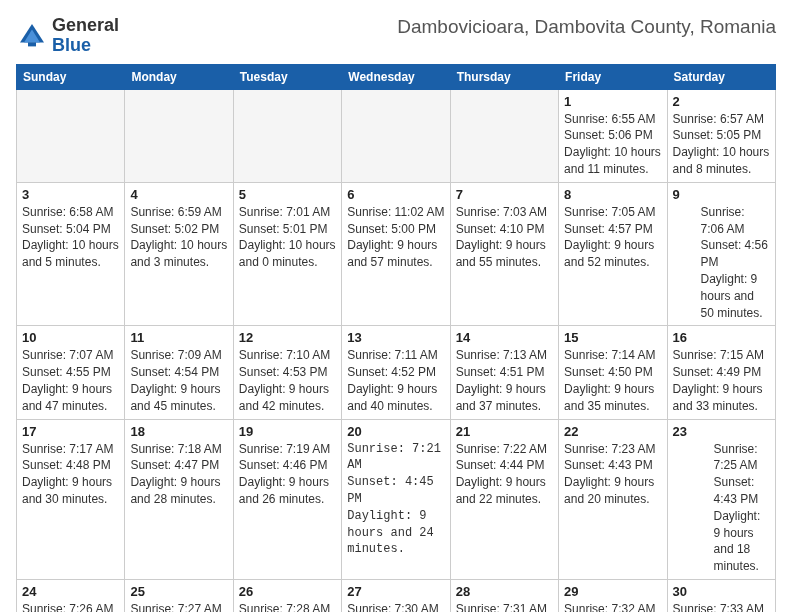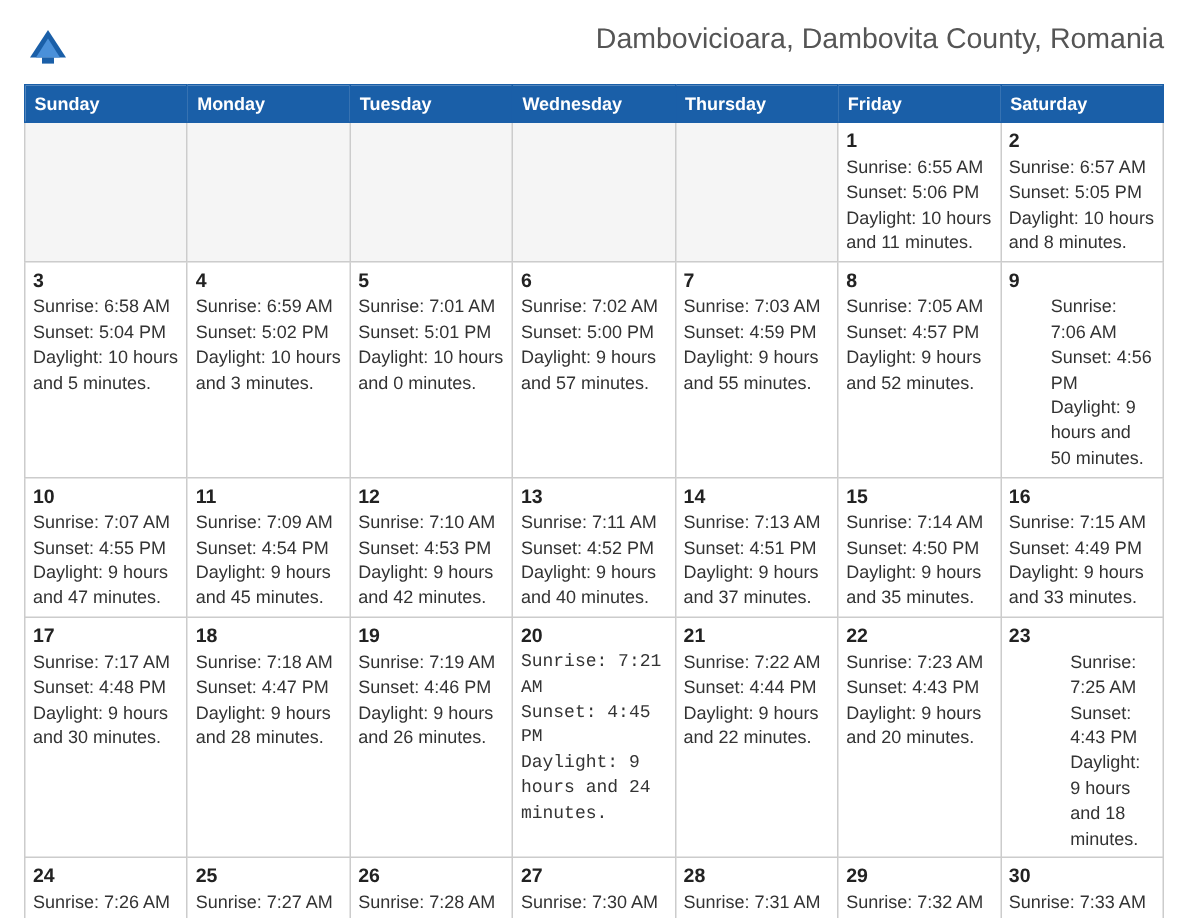--- a/index.html
+++ b/index.html
@@ -87,20 +87,24 @@
 </head>
 <body>
 
 <div class="header">
   <div class="logo">
     <svg class="logo-icon" viewBox="0 0 40 40">
       <polygon points="20,5 35,28 5,28" fill="#1a5fa8"></polygon>
       <polygon points="20,12 30,28 10,28" fill="#4a90d9"></polygon>
       <rect x="15" y="28" width="10" height="5" fill="#1a5fa8"></rect>
     </svg>
+    <div class="logo-text">
+      <span class="general">General</span><br>
+      <span class="blue">Blue</span>
+    </div>
   </div>
   <div class="title-block">
     <div class="location">Dambovicioara, Dambovita County, Romania</div>
   </div>
 </div>
 
 <table class="calendar">
   <thead>
     <tr id="weekday-header">
     <th>Sunday</th>
@@ -146,28 +150,28 @@
 Daylight: 10 hours and 3 minutes.</div>
         </td>
         <td>
           <div class="day-num">5</div>
           <div class="day-info" style="white-space: pre-line;">Sunrise: 7:01 AM
 Sunset: 5:01 PM
 Daylight: 10 hours and 0 minutes.</div>
         </td>
         <td>
           <div class="day-num">6</div>
-          <div class="day-info" style="white-space: pre-line;">Sunrise: 7:02 AM
+          <div class="day-info" style="white-space: pre-line;">Sunrise: 11:02 AM
 Sunset: 5:00 PM
 Daylight: 9 hours and 57 minutes.</div>
         </td>
         <td>
           <div class="day-num">7</div>
           <div class="day-info" style="white-space: pre-line;">Sunrise: 7:03 AM
-Sunset: 4:59 PM
+Sunset: 4:10 PM
 Daylight: 9 hours and 55 minutes.</div>
         </td>
         <td>
           <div class="day-num">8</div>
           <div class="day-info" style="white-space: pre-line;">Sunrise: 7:05 AM
 Sunset: 4:57 PM
 Daylight: 9 hours and 52 minutes.</div>
         </td>
         <td>
           <div class="day-num">9</div>

